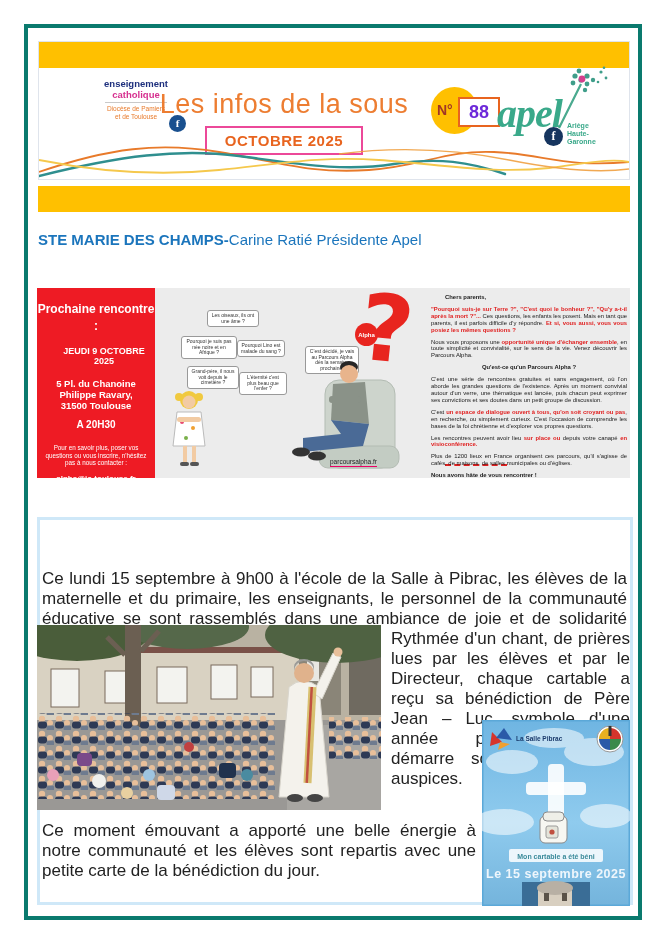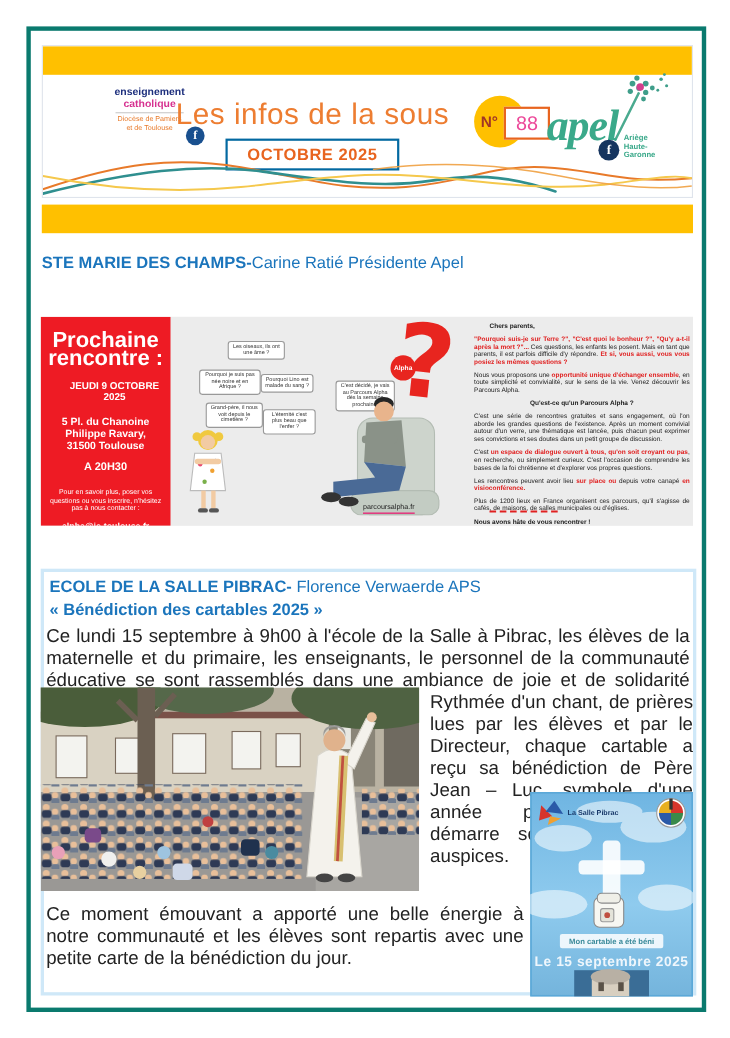--- a/index.html
+++ b/index.html
@@ -19,42 +19,42 @@
            -webkit-background-clip:text;background-clip:text;color:transparent;}
   .ec-l1{font-size:9.5px;font-weight:bold;color:#1d2f7d;margin-top:1px;}
   .ec-l2{font-size:9.5px;font-weight:bold;color:#d6308f;margin-top:1px;}
   .ec-div{width:62px;height:1px;background:#c9c9c9;margin:3px auto 2px;}
   .ec-l3{font-size:6.5px;color:#e87a2a;line-height:7.5px;}
   .fb{border-radius:50%;color:#fff;display:flex;align-items:center;justify-content:center;
       font-family:"Liberation Serif",serif;font-weight:bold;}
   .fb-ec{width:17px;height:17px;background:#19508f;font-size:11px;right:2px;bottom:-12px;}
   .title-block{left:100px;top:47px;width:290px;text-align:center;}
   .pasto-title{font-size:27px;color:#ed7d31;letter-spacing:.5px;}
-  .month-box{display:inline-block;margin-top:6px;border:2px solid #0369a1;background:#fff;
+  .month-box{display:inline-block;margin-top:6px;border:2px solid #ec4899;background:#fff;
              color:#e8641f;font-weight:bold;font-size:15px;letter-spacing:.5px;padding:4px 18px;}
   .num-cluster{left:392px;top:45px;width:70px;height:50px;}
   .num-circle{left:0;top:0;width:47px;height:47px;border-radius:50%;background:#ffc000;}
   .num-label{left:6px;top:15px;font-size:14px;font-weight:800;color:#a03526;}
   .num-box{left:27px;top:10px;width:38px;height:26px;background:#fff;border:2px solid #e8641f;
-           display:flex;align-items:center;justify-content:center;font-size:18px;font-weight:normal;color:#ec4899;}
+           display:flex;align-items:center;justify-content:center;font-size:18px;font-weight:bold;color:#6d28d9;}
   .apel-cluster{left:458px;top:28px;width:130px;height:108px;}
   .apel-name{left:0;top:24px;font-family:"Liberation Serif",serif;font-style:italic;font-weight:bold;
              font-size:40px;color:#3aa98a;letter-spacing:-1px;line-height:1;}
   .fb-apel{width:19px;height:19px;background:#16355f;font-size:12px;left:47px;top:57px;position:absolute;}
   .apel-region{left:70px;top:52px;font-size:7px;line-height:8px;font-weight:bold;color:#3aa98a;}
   .waves{left:0;bottom:1px;width:590px;height:42px;}
 
   .yellowbar2{left:38px;top:186px;width:592px;height:26px;background:#ffc000;}
 
   
   .s1-head{left:38px;top:229px;width:592px;font-size:15px;line-height:21px;color:#1b75bc;}
   .hb{font-weight:bold;}
   .flyer{left:37px;top:288px;width:593px;height:190px;background:#ececec;overflow:hidden;}
   .red-panel{left:0;top:0;width:118px;height:190px;background:#ee1b24;color:#fff;text-align:center;}
-  .rp-h{font-size:20px;font-weight:bold;line-height:17px;margin-top:13px;}
+  .rp-h{font-size:12px;font-weight:bold;line-height:17px;margin-top:13px;}
   .rp-date{font-size:9px;font-weight:bold;margin-top:11px;margin-left:16px;}
   .rp-addr{font-size:9.5px;font-weight:bold;line-height:11px;margin-top:12px;}
   .rp-time{font-size:10px;font-weight:bold;margin-top:8px;}
   .rp-contact{font-size:6.3px;line-height:7.5px;margin:14px 8px 0;}
   .rp-mail{font-size:8px;font-weight:bold;margin-top:7px;}
   .bubble{position:absolute;background:#fff;border:1px solid #999;border-radius:3px;
           font-size:5px;line-height:5.6px;padding:2px 2px;text-align:center;color:#333;}
   .qmark{left:205px;top:-12px;font-size:92px;font-weight:900;color:#e8251f;transform:rotate(6deg);
          font-family:"DejaVu Sans",sans-serif;}
   .alpha-badge{left:200px;top:35px;width:23px;height:23px;border-radius:50%;background:#e8251f;color:#fff;
@@ -216,26 +216,20 @@
     <p class="lp hb center">Qu'est-ce qu'un Parcours Alpha ?</p>
     <p class="lp">C'est une série de rencontres gratuites et sans engagement, où l'on aborde les grandes questions de l'existence. Après un moment convivial autour d'un verre, une thématique est lancée, puis chacun peut exprimer ses convictions et ses doutes dans un petit groupe de discussion.</p>
     <p class="lp"><span>C'est </span><span class="rb">un espace de dialogue ouvert à tous, qu'on soit croyant ou pas</span><span>, en recherche, ou simplement curieux. C'est l'occasion de comprendre les bases de la foi chrétienne et d'explorer vos propres questions.</span></p>
     <p class="lp"><span>Les rencontres peuvent avoir lieu </span><span class="rb">sur place ou</span><span> depuis votre canapé </span><span class="rb">en visioconférence.</span></p>
     <p class="lp">Plus de 1200 lieux en France organisent ces parcours, qu'il s'agisse de cafés, de maisons, de salles municipales ou d'églises.</p>
     <p class="lp hb">Nous avons hâte de vous rencontrer !</p>
   </div>
 </div>
 
 <div class="abs s2-box">
-  <div class="abs s2-head">
-    <div>
-      <span class="hb">ECOLE DE LA SALLE PIBRAC-</span><span> Florence Verwaerde APS</span>
-    </div>
-    <div class="hb">« Bénédiction des cartables 2025 »</div>
-  </div>
 
   <div class="abs p-body s2-p1">Ce lundi 15 septembre à 9h00 à l'école de la Salle à Pibrac, les élèves de la maternelle et du primaire, les enseignants, le personnel de la communauté éducative se sont rassemblés dans une ambiance de joie et de solidarité dans la cour du primaire.</div>
 
   <svg class="abs photo" viewBox="0 0 344 185">
     <defs>
       <pattern id="cr" width="17" height="15" patternUnits="userSpaceOnUse">
         <circle cx="5" cy="4" r="3.2" fill="#e8bf9a"></circle>
         <rect x="1" y="6.5" width="9" height="7" rx="3" fill="#2e3a55"></rect>
         <circle cx="13" cy="8" r="3" fill="#e8bf9a"></circle>
         <rect x="9.5" y="10.5" width="8" height="6" rx="3" fill="#6e7b8f"></rect>

